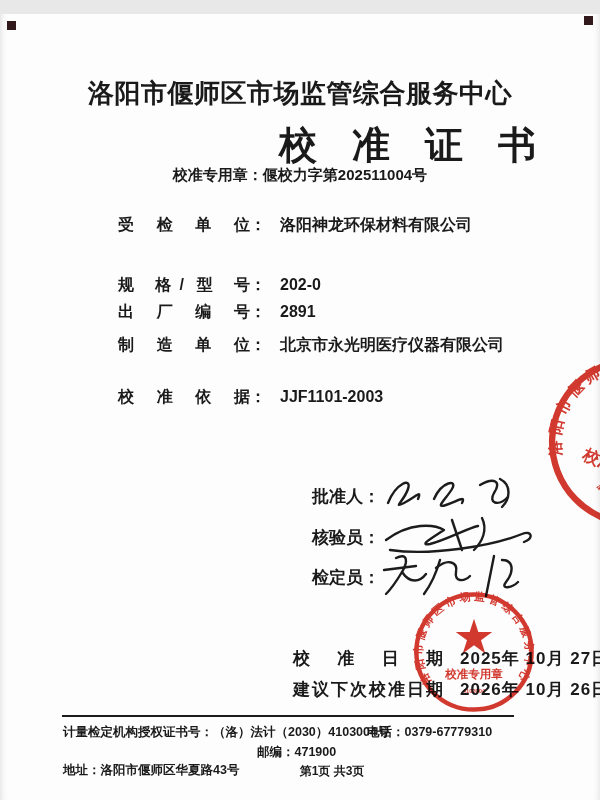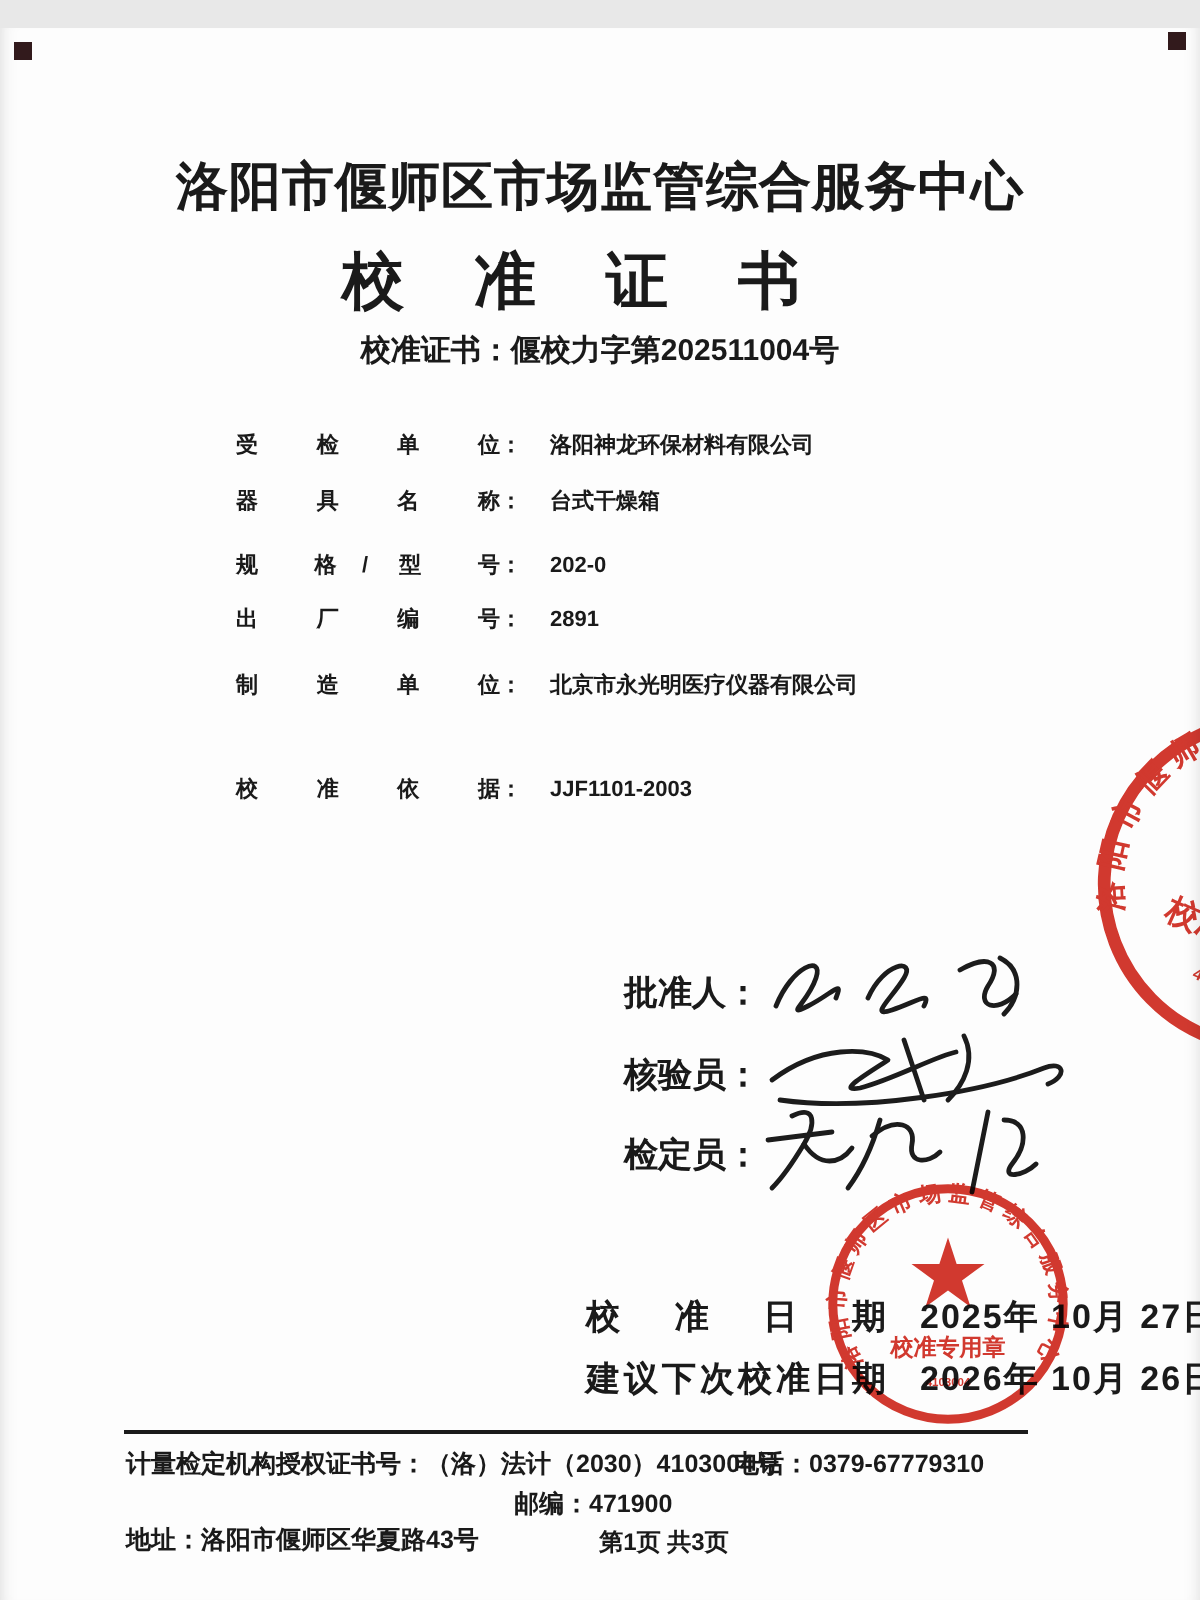--- a/index.html
+++ b/index.html
@@ -11,26 +11,26 @@
     box-shadow:inset 0 -10px 14px -10px rgba(0,0,0,.28),
                inset 8px 0 10px -9px rgba(0,0,0,.15),
                inset -8px 0 10px -9px rgba(0,0,0,.12);
   }
   .corner-mark{position:absolute;width:9px;height:9px;background:#321a1c;}
   .corner-mark.tl{left:7px;top:7px;}
   .corner-mark.tr{left:584px;top:2px;}
 
   .org-name{position:absolute;top:62px;left:0;width:600px;text-align:center;
     font-size:26px;font-weight:bold;letter-spacing:.5px;}
-  .doc-title{position:absolute;top:106px;left:0;width:571px;text-align:center;
-    font-size:31px;font-weight:bold;letter-spacing:35px;padding-left:35px;box-sizing:border-box;}
+  .doc-title{position:absolute;top:106px;left:0;width:571px;text-align:right;
+    font-size:38px;font-weight:bold;letter-spacing:35px;padding-left:35px;box-sizing:border-box;}
   .cert-no{position:absolute;top:152px;left:0;width:600px;text-align:center;
     font-size:15px;font-weight:bold;}
 
-  .frow{position:absolute;left:118px;font-size:11px;font-weight:bold;white-space:nowrap;}
+  .frow{position:absolute;left:118px;font-size:16px;font-weight:bold;white-space:nowrap;}
   .flabel{display:inline-block;width:132px;text-align:justify;text-align-last:justify;vertical-align:bottom;}
   .fcolon{display:inline-block;}
   .fvalue{display:inline-block;margin-left:14px;font-weight:bold;}
   .r1{top:201px;} .r2{top:229px;} .r3{top:261px;} .r4{top:288px;} .r5{top:321px;} .r6{top:373px;}
 
   .sigrow{position:absolute;left:312px;font-size:17px;font-weight:bold;white-space:nowrap;}
   .s1{top:471px;} .s2{top:512px;} .s3{top:552px;}
   .sig-svg{position:absolute;left:70px;top:-16px;}
   .sig-svg path{fill:none;stroke:#1c1c1c;stroke-width:2.4;stroke-linecap:round;stroke-linejoin:round;}
 
@@ -56,27 +56,24 @@
 </head>
 <body>
 
 <div class="page">
 
   <div class="corner-mark tl"></div>
   <div class="corner-mark tr"></div>
 
   <div class="org-name">洛阳市偃师区市场监管综合服务中心</div>
   <div class="doc-title">校准证书</div>
-  <div class="cert-no">校准证书：偃校力字第202511004号</div>
+  <div class="cert-no">校准专用章：偃校力字第202511004号</div>
 
   <div class="frow r1">
     <span class="flabel">受 检 单 位</span><span class="fcolon">：</span><span class="fvalue">洛阳神龙环保材料有限公司</span>
-  </div>
-  <div class="frow r2">
-    <span class="flabel">器 具 名 称</span><span class="fcolon">：</span><span class="fvalue">台式干燥箱</span>
   </div>
   <div class="frow r3">
     <span class="flabel">规 格/ 型 号</span><span class="fcolon">：</span><span class="fvalue">202-0</span>
   </div>
   <div class="frow r4">
     <span class="flabel">出 厂 编 号</span><span class="fcolon">：</span><span class="fvalue">2891</span>
   </div>
   <div class="frow r5">
     <span class="flabel">制 造 单 位</span><span class="fcolon">：</span><span class="fvalue">北京市永光明医疗仪器有限公司</span>
   </div>

